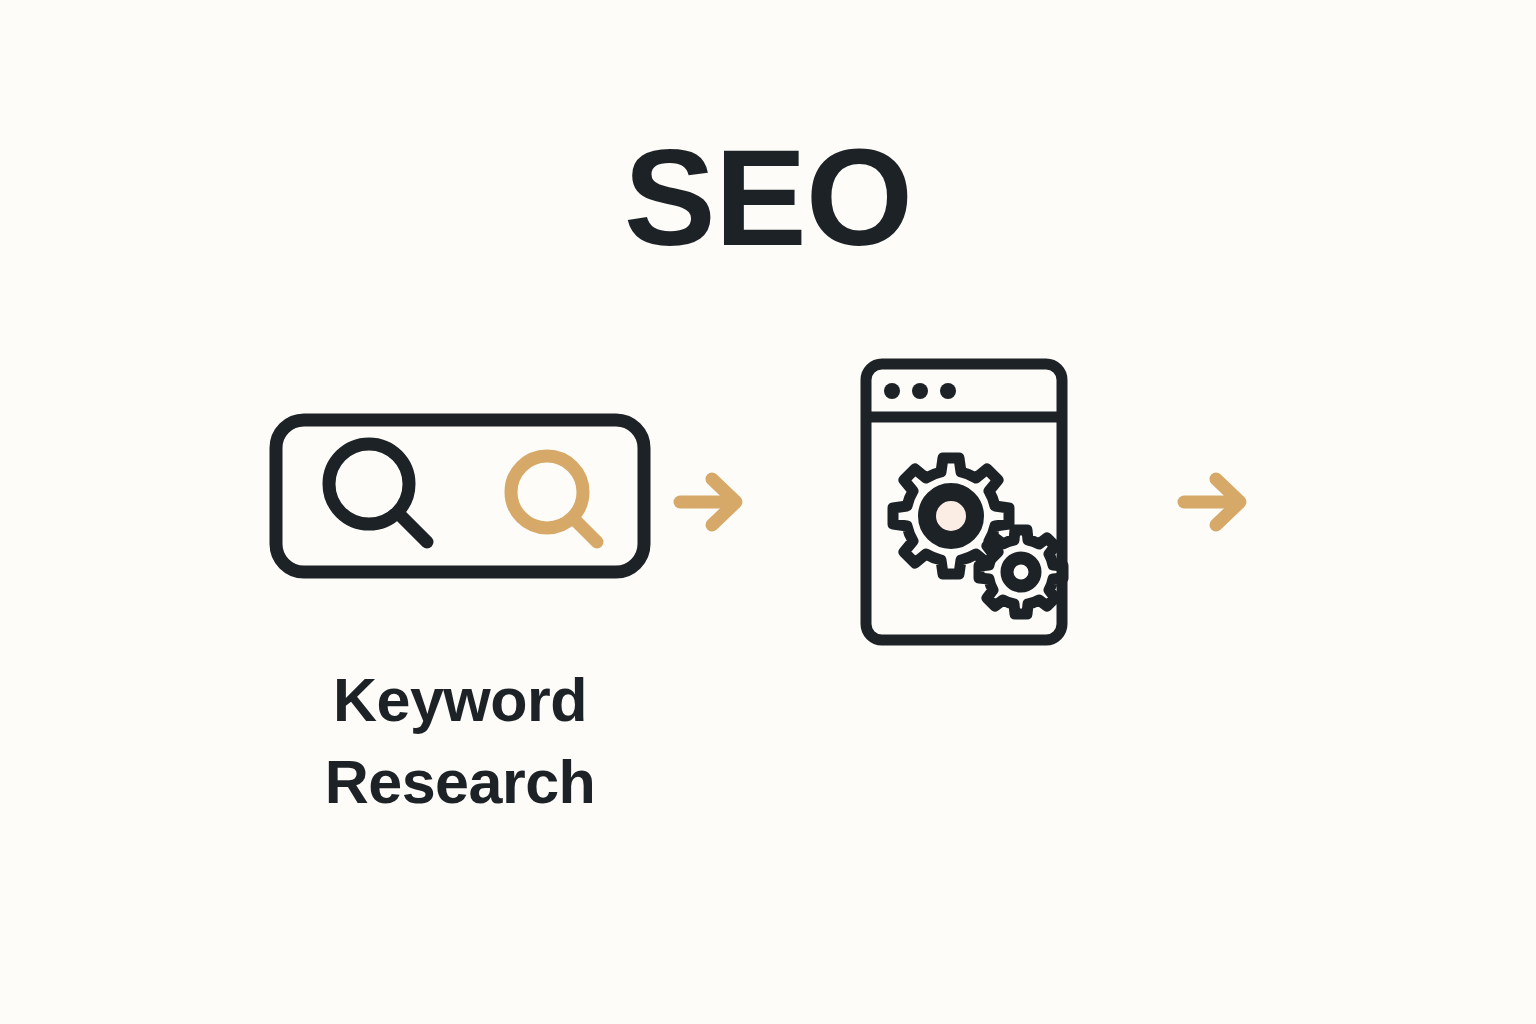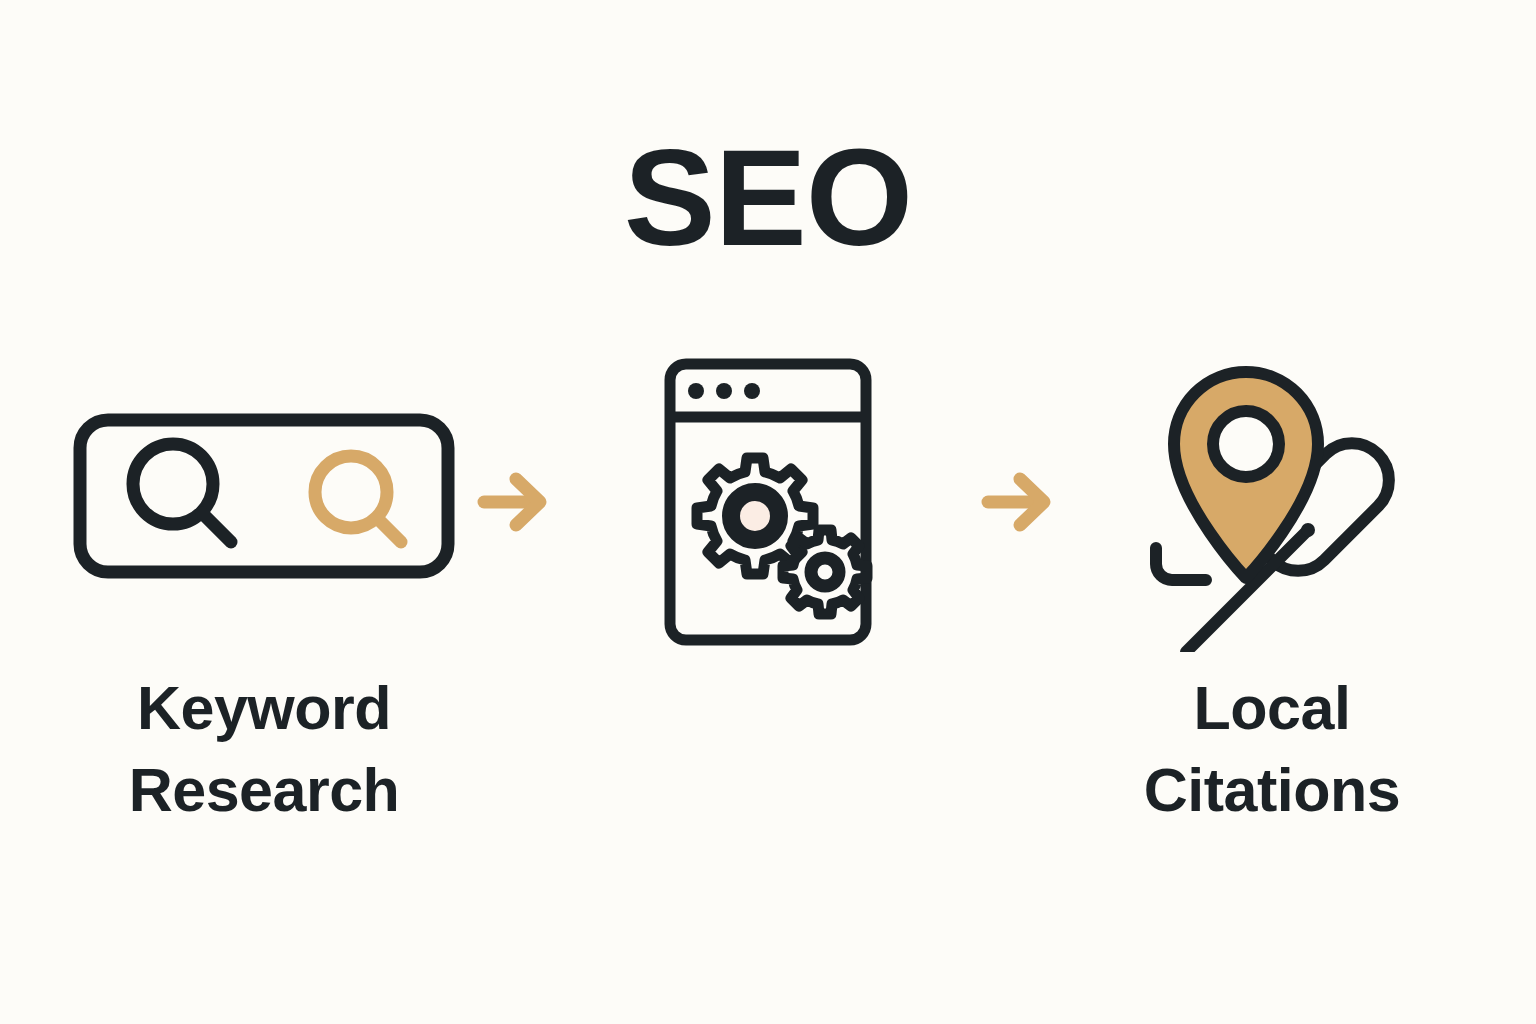--- a/index.html
+++ b/index.html
@@ -59,21 +59,21 @@
 
   .icon-box {
     height: 300px;
     width: 100%;
     display: flex;
     align-items: center;
     justify-content: center;
   }
 
   .step-label {
-    margin-top: 16px;
+    margin-top: 8px;
     text-align: center;
     font-size: 61px;
     line-height: 1.34;
     font-weight: bold;
     color: #1C2226;
     letter-spacing: -0.5px;
     white-space: pre-line;
   }
 
   .connector {
@@ -173,38 +173,15 @@
 
     <div class="connector">
       <svg width="80" height="70" viewBox="0 0 80 70">
         <g fill="none" stroke="#D7A968" stroke-width="13" stroke-linecap="round" stroke-linejoin="round">
           <line x1="8" y1="35" x2="62" y2="35"></line>
           <polyline points="40,12 64,35 40,58"></polyline>
         </g>
       </svg>
     </div>
 
-    <div class="step">
-      <div class="icon-box">
-        <svg width="392" height="300" viewBox="0 0 392 300">
-
-          <g fill="none" stroke="#1C2226" stroke-width="12" stroke-linecap="round">
-            <rect x="212" y="80" width="74" height="150" rx="37" ry="37" transform="rotate(45 249 155)"></rect>
-            <path d="M 232 178 L 110 300"></path>
-            <path d="M 120 290 L 86 290 A 16 16 0 0 1 70 274 L 70 258" transform="translate(10,-62)"></path>
-            <circle cx="232" cy="178" r="7" fill="#1C2226" stroke="none"></circle>
-          </g>
-
-          <g>
-            <path d="M 98 92
-                     A 72 72 0 0 1 242 92
-                     C 242 150 170 226 170 226
-                     C 170 226 98 150 98 92 Z" fill="#D7A968" stroke="#1C2226" stroke-width="12" stroke-linejoin="round"></path>
-            <circle cx="170" cy="92" r="33" fill="#FDFCF8" stroke="#1C2226" stroke-width="12"></circle>
-          </g>
-        </svg>
-      </div>
-      <div class="step-label">Local
-Citations</div>
-    </div>
 
   </div>
 </div>
 
 </body></html>

